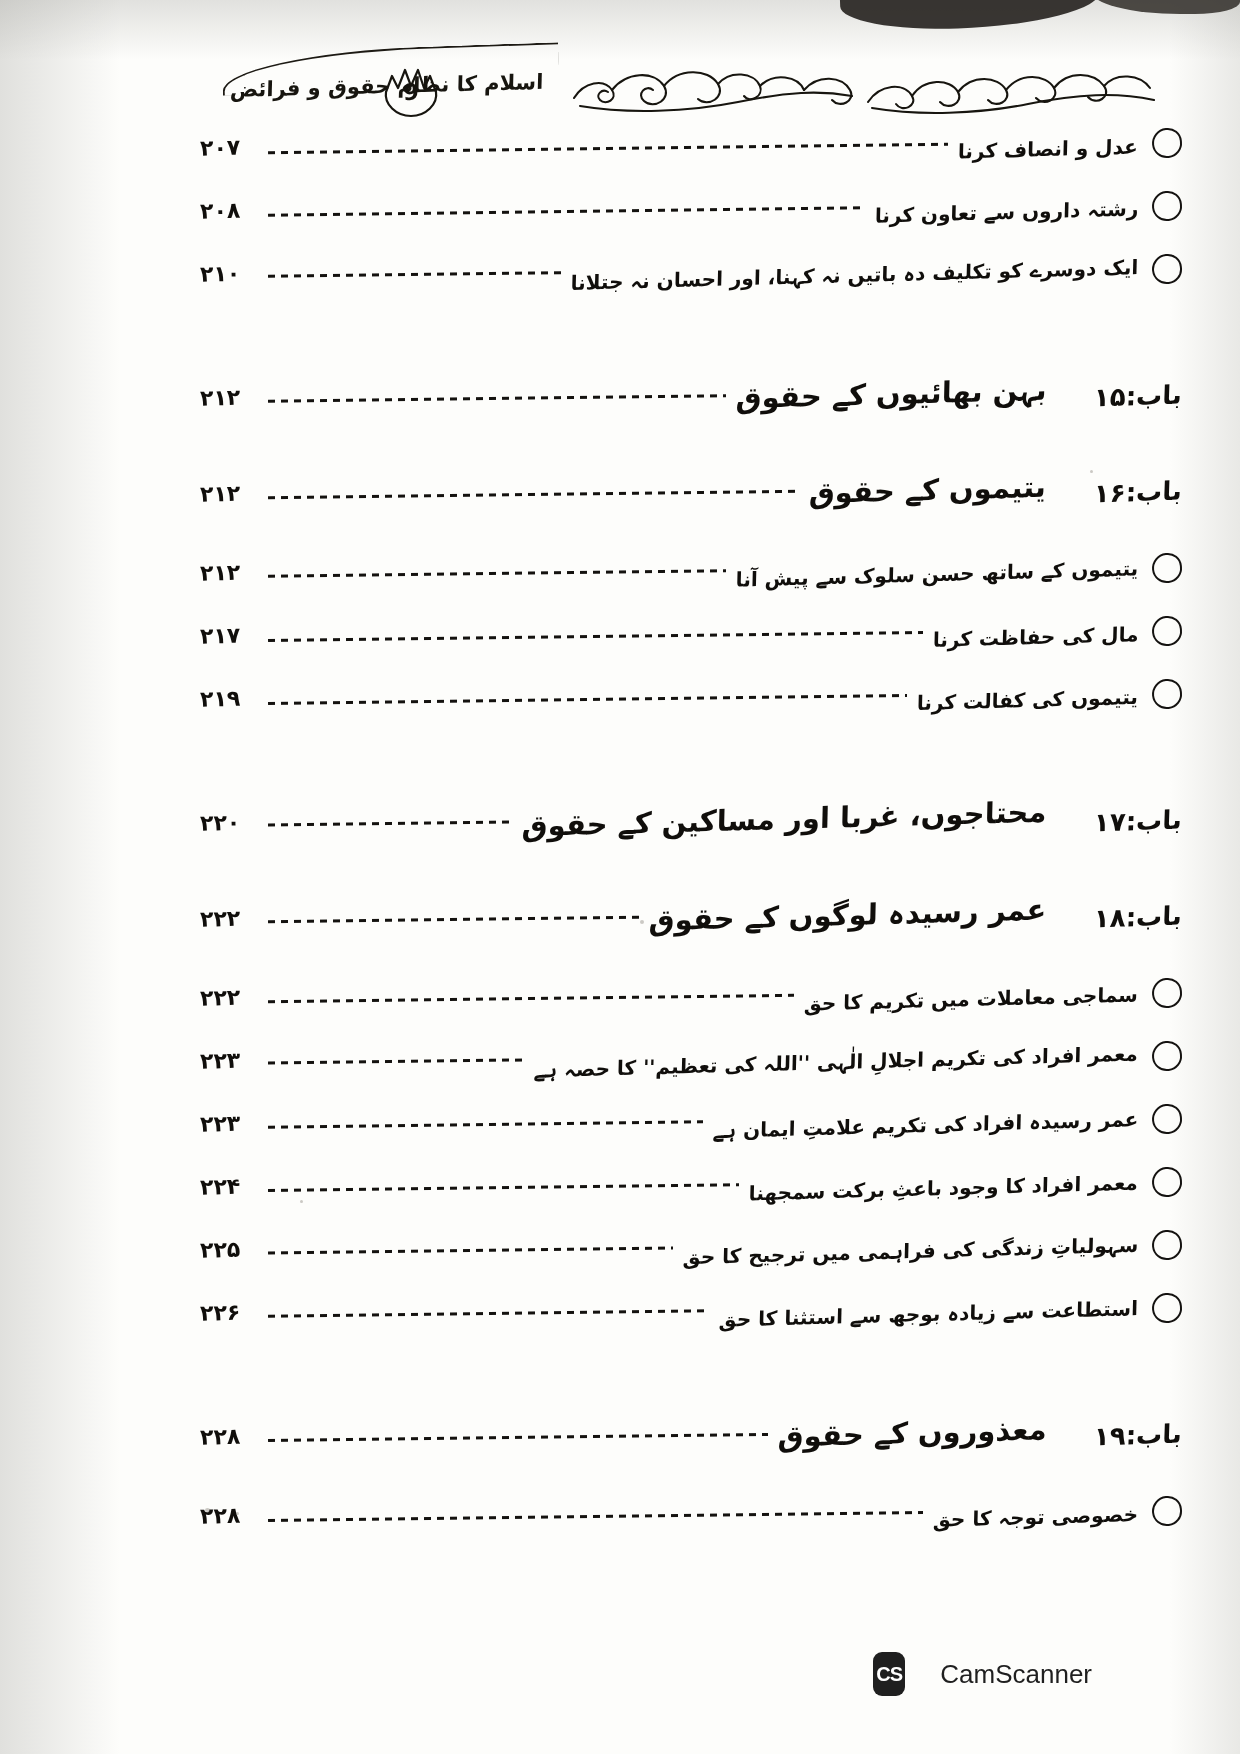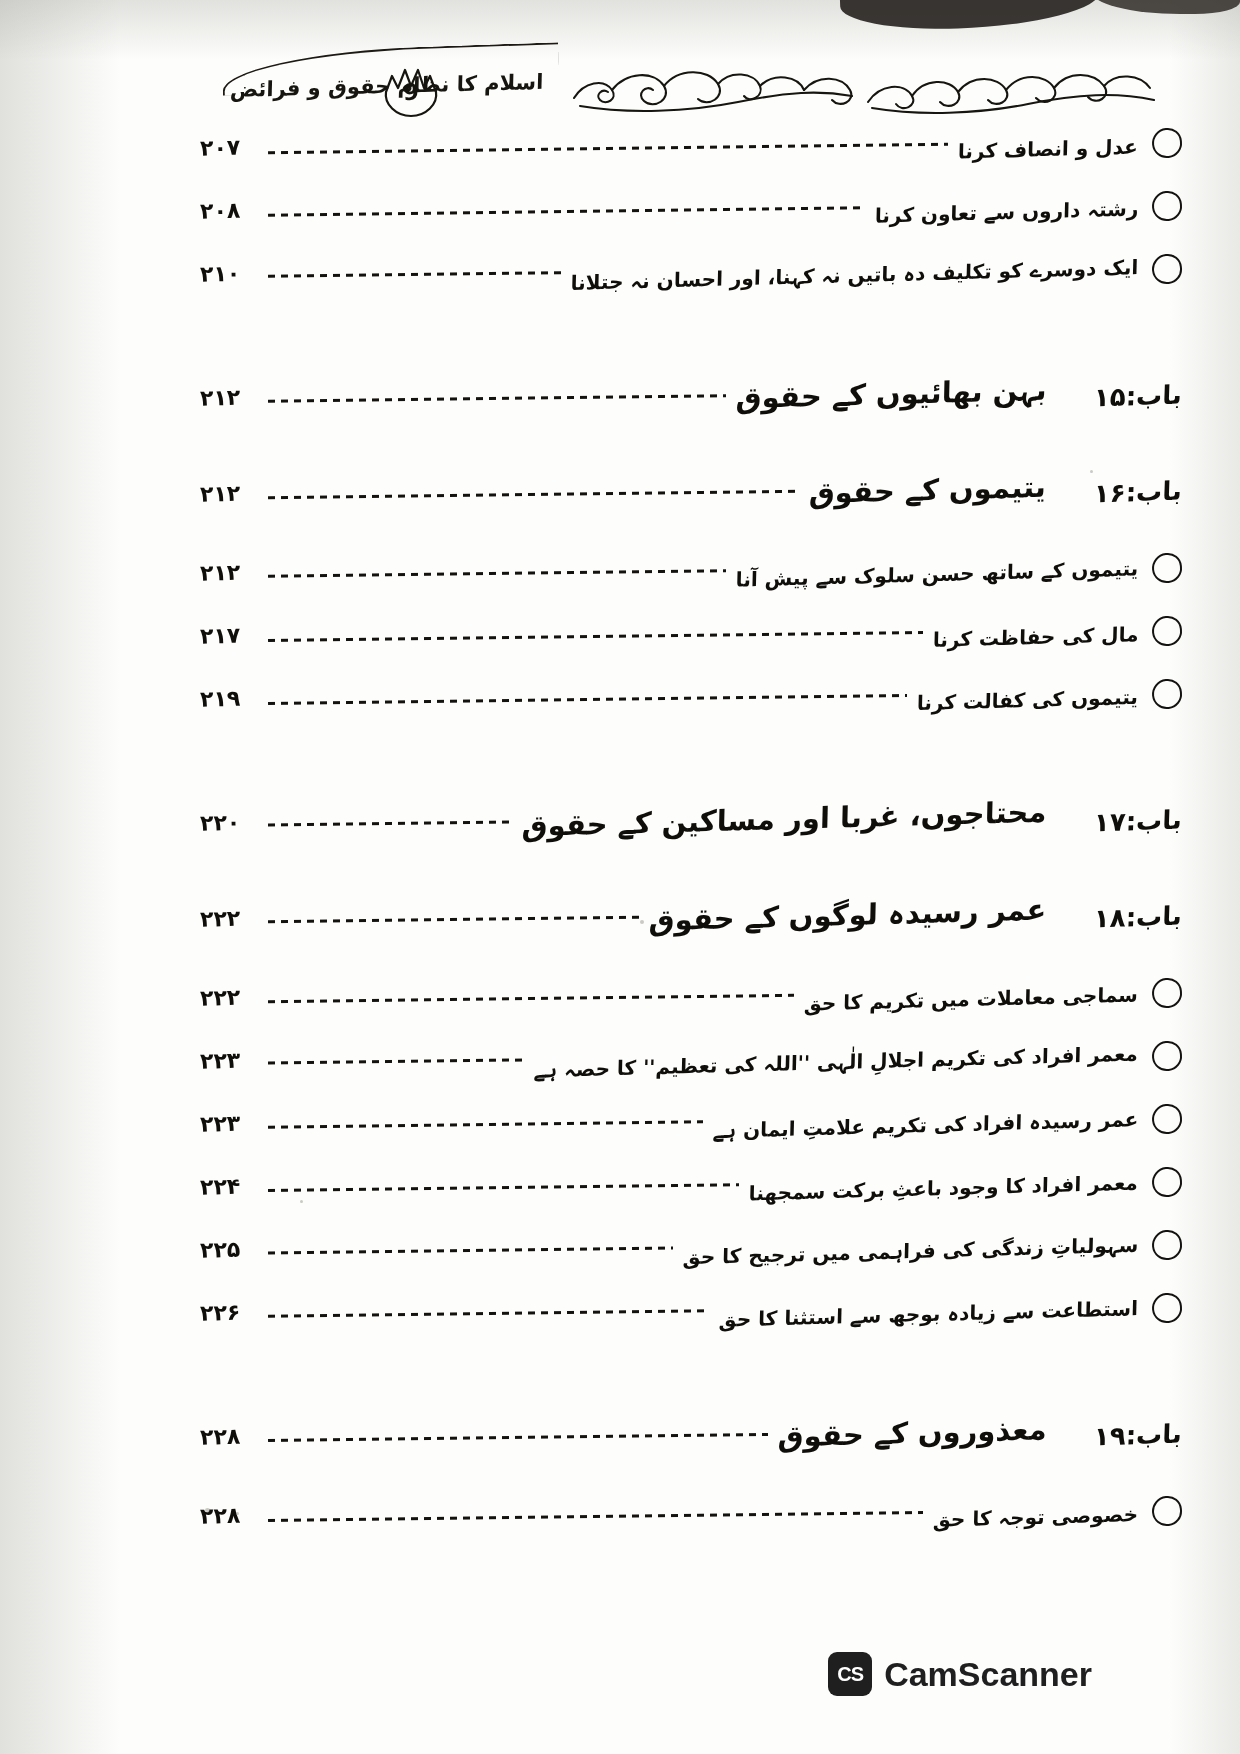--- a/index.html
+++ b/index.html
@@ -236,37 +236,38 @@
   #camscanner {
     position: absolute;
     right: 148px;
     bottom: 58px;
     display: flex;
     align-items: center;
     gap: 12px;
     direction: ltr;
   }
   #cs-logo {
-    width: 44px; height: 44px;
+    width: 32px; height: 44px;
     background: #1f1f1f;
     border-radius: 9px;
     display: flex;
     align-items: center;
     justify-content: center;
     color: #fff;
     font-family: "Liberation Sans", sans-serif;
     font-size: 20px;
     font-weight: 700;
     letter-spacing: -1px;
   }
   #cs-text {
     font-family: "Liberation Sans", sans-serif;
-    font-size: 34px;
+    font-size: 26px;
     color: #1f1f1f;
-    font-weight: 700;
+    font-weight: 400;
+    margin-left: 23px;
   }
 
   
   .speck {
     position: absolute;
     background: #9a968e;
     border-radius: 50%;
     opacity: .5;
   }
 </style>

